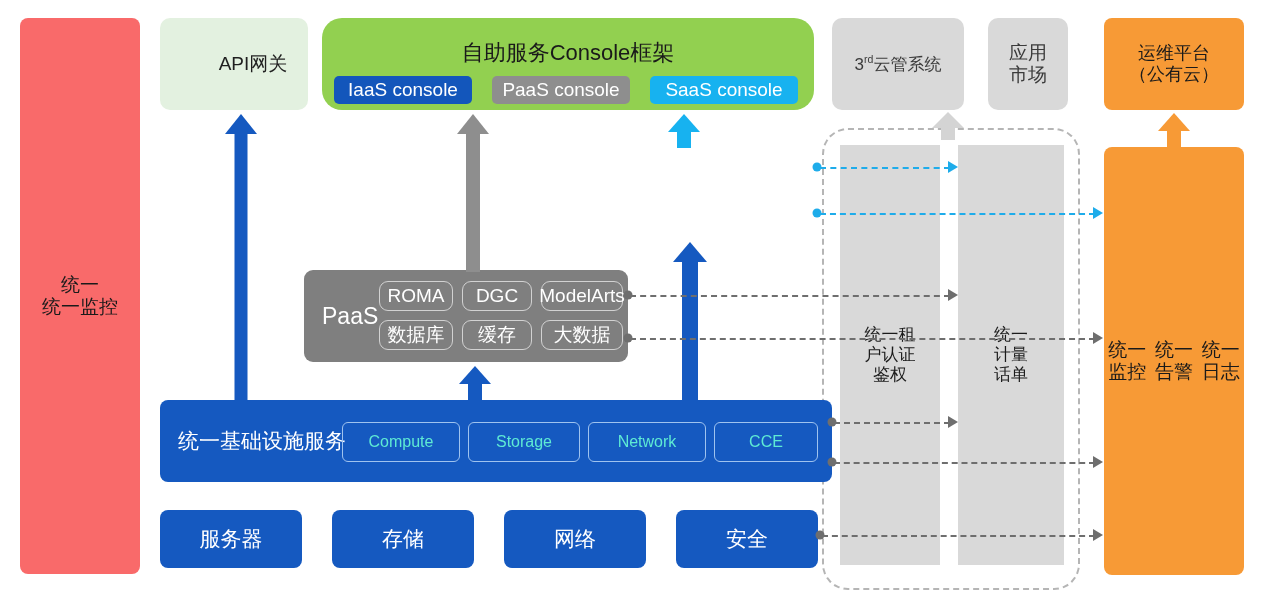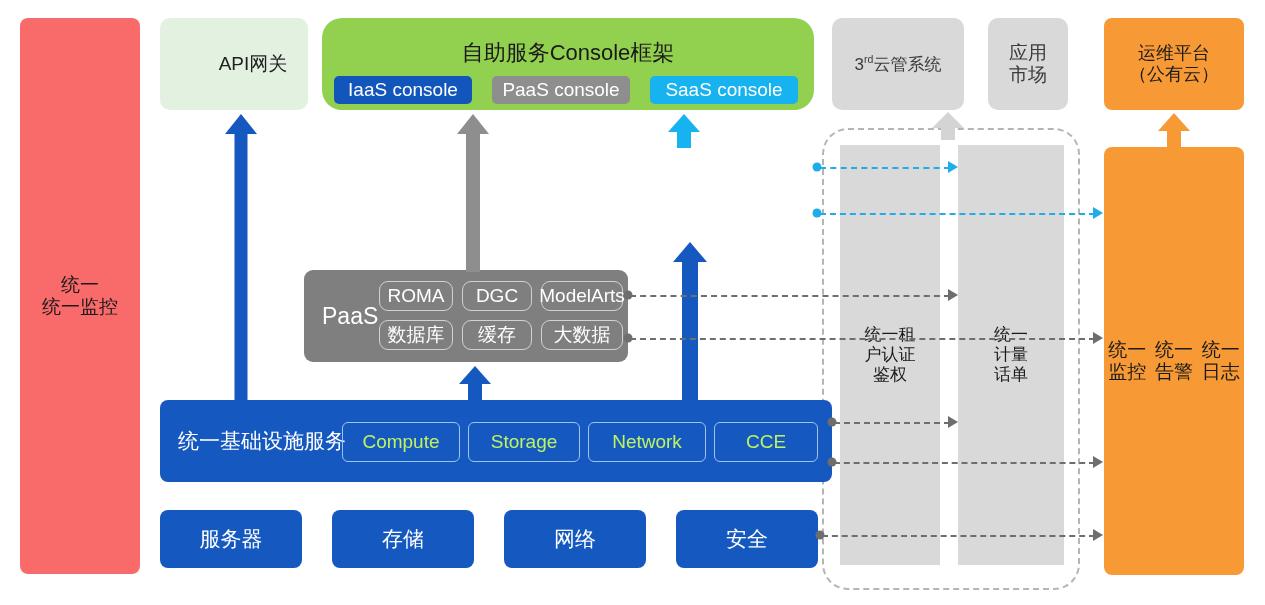--- a/index.html
+++ b/index.html
@@ -24,21 +24,21 @@
   .saas-box{background:#17b2f0;border-radius:8px;}
   .saas-label{position:absolute;left:16px;top:50%;transform:translateY(-50%);color:#fff;font-size:22px;}
   .saas-item{position:absolute;border:1.6px solid #bfe9fb;border-radius:9px;color:#fff;font-size:17px;display:flex;align-items:center;justify-content:center;}
 
   .paas-box{background:#7f7f7f;border-radius:9px;}
   .paas-label{position:absolute;left:18px;top:50%;transform:translateY(-50%);color:#fff;font-size:23px;}
   .paas-item{position:absolute;border:1.5px solid #d2d2d2;border-radius:9px;color:#fff;font-size:19px;display:flex;align-items:center;justify-content:center;}
 
   .infra-box{background:#1559c0;border-radius:8px;}
   .infra-label{position:absolute;left:18px;top:50%;transform:translateY(-50%);color:#fff;font-size:21px;}
-  .infra-item{position:absolute;border:1.6px solid #9fc3ef;border-radius:6px;color:#bef264;font-size:19px;display:flex;align-items:center;justify-content:center;}
+  .infra-item{position:absolute;border:1.6px solid #9fc3ef;border-radius:6px;color:#5eead4;font-size:16px;display:flex;align-items:center;justify-content:center;}
 
   .base-box{background:#1559c0;border-radius:8px;color:#fff;font-size:21px;}
 
   
   .dash-container{border:2.5px dashed #b5b5b5;border-radius:26px;}
   .gray-col{background:#d9d9d9;color:#1a1a1a;font-size:17px;}
 
   
   .arrow-up{position:absolute;}
   .arrow-up .shaft{position:absolute;left:50%;transform:translateX(-50%);bottom:0;}

